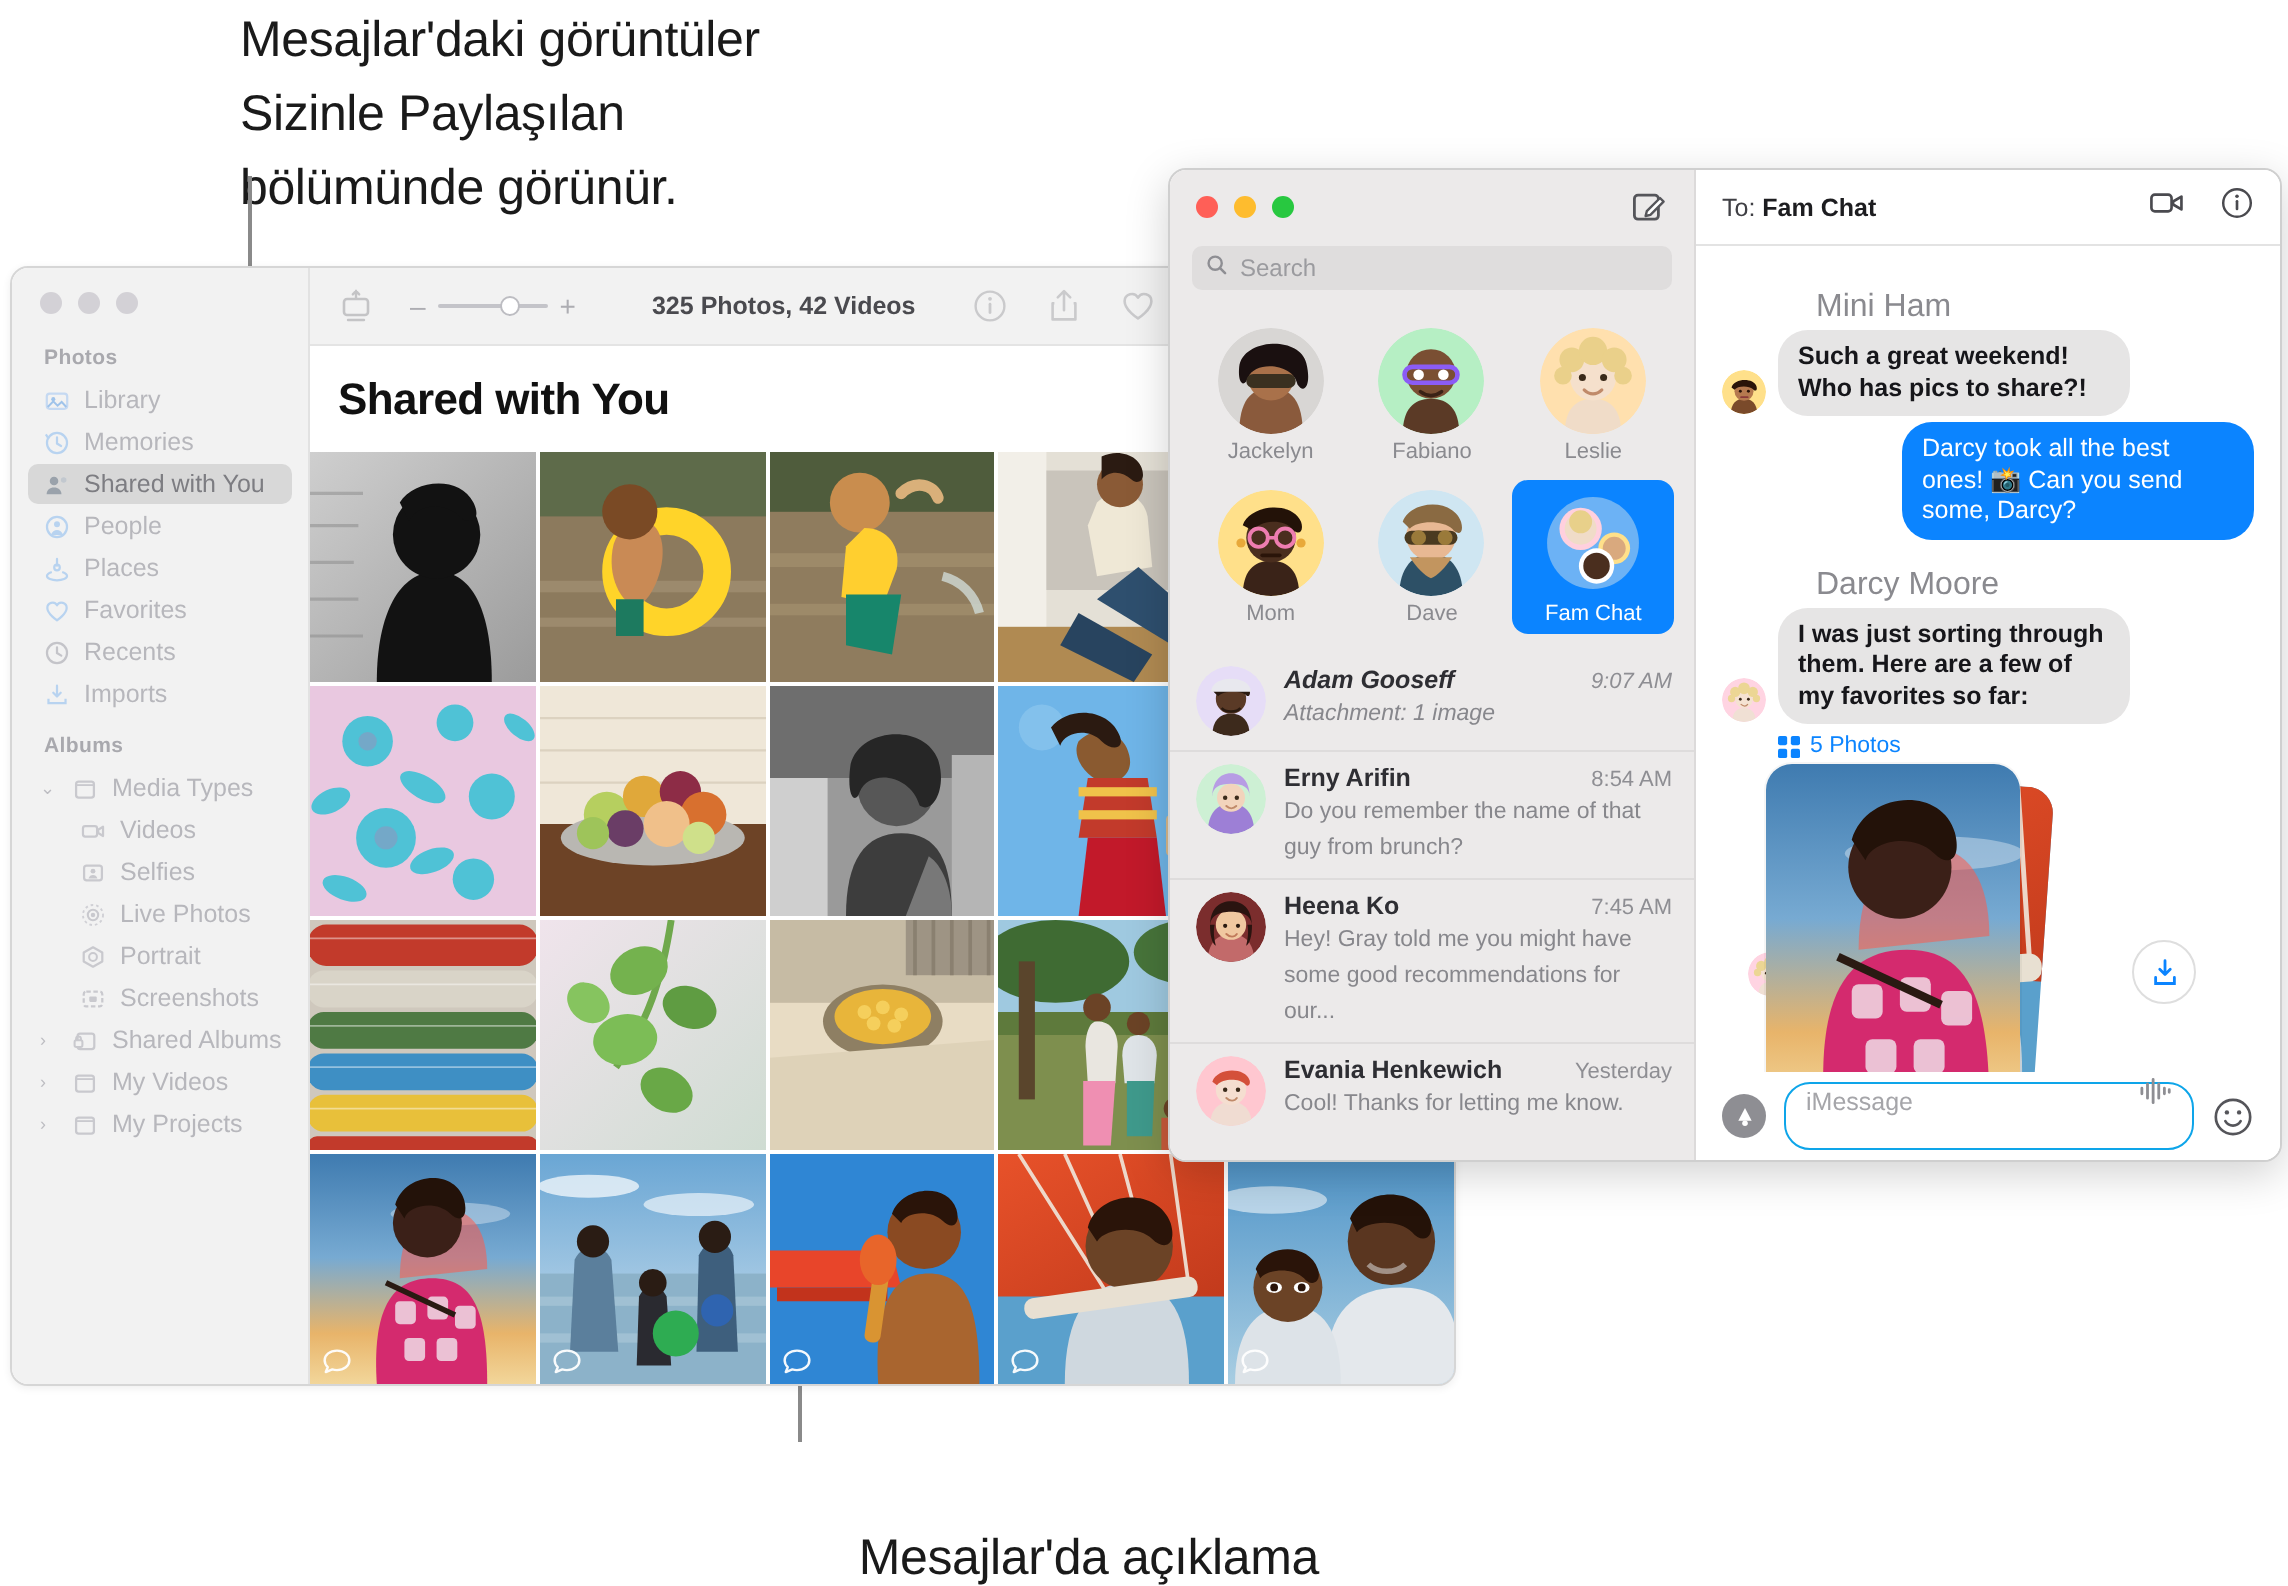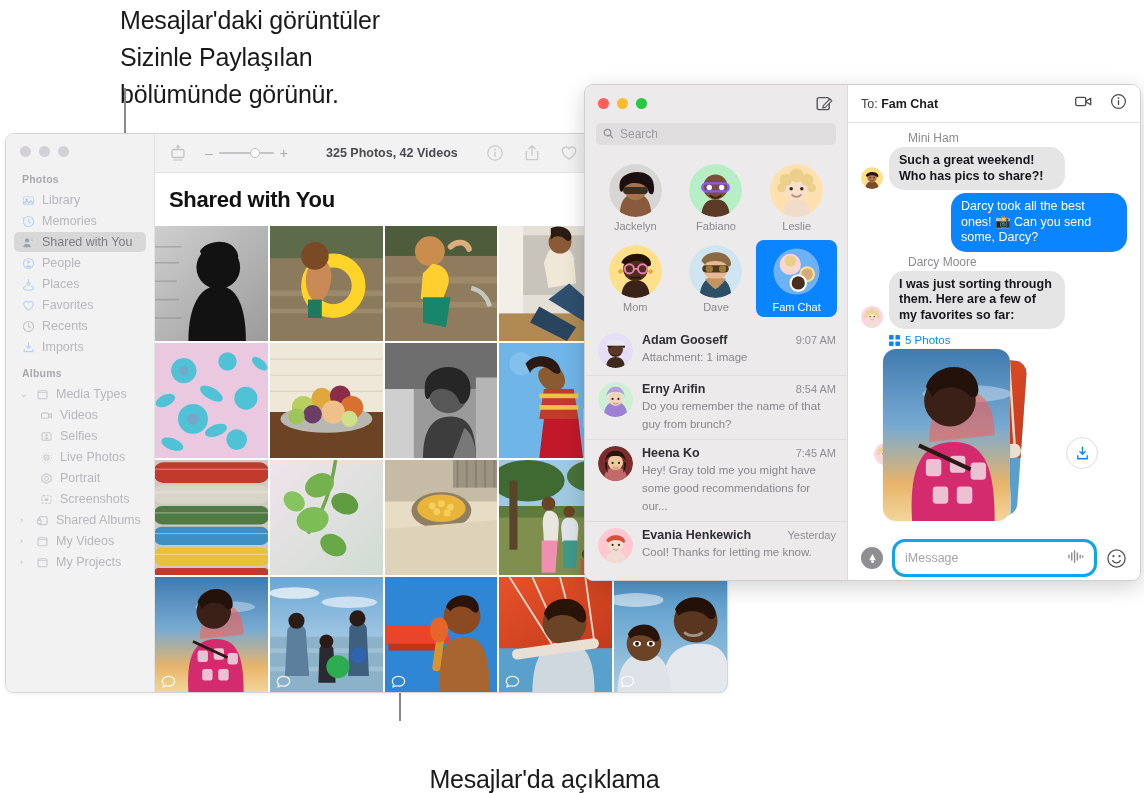--- a/index.html
+++ b/index.html
@@ -148,40 +148,40 @@
   .pin.active{ background:#0b84ff; }
   .pin .pic{ width:53px;height:53px;border-radius:50%;overflow:hidden;display:block; }
   .pin .nm{ font-size:11px;color:#8a8a8f; }
   .pin.active .nm{ color:#fff; }
 
   #convos{ flex:1; overflow:hidden; }
   .convo{
     display:flex; gap:9px; padding:6px 11px 7px 13px;
     border-top:1px solid #dedcdc;
   }
-  .convo:first-child{ border-top:none; }
+  .convo:first-child{ border-top:none;font-style:italic; }
   .convo .av{ width:35px;height:35px;border-radius:50%;flex:0 0 35px;overflow:hidden; }
   .convo .body{ flex:1; min-width:0; }
   .convo .row1{ display:flex; justify-content:space-between; align-items:baseline; }
   .convo .nm{ font-size:12.5px;font-weight:bold;color:#2e2e33; }
   .convo .tm{ font-size:11px;color:#8e8e93;white-space:nowrap;margin-left:6px; }
   .convo .pv{ font-size:11.5px;color:#87878c;line-height:13.5px;margin-top:1px; }
 
   
   #chat{ flex:1; display:flex;flex-direction:column;background:#fff;min-width:0; }
   #chat-head{
     height:38px;border-bottom:1px solid #e3e3e3;
     display:flex;align-items:center;padding:0 13px;gap:0;
   }
   #chat-to{ font-size:12.5px;color:#404045; }
   #chat-to b{ font-weight:bold;color:#1d1d20; }
   #chat-head-icons{ margin-left:auto;display:flex;align-items:center;gap:17px; }
 
   #chat-body{ flex:1; padding:8px 13px 0 13px; overflow:hidden; position:relative; }
-  .sender{ font-size:12px;color:#8a8a8f; margin:0 0 2px 47px; }
+  .sender{ font-size:16px;color:#8a8a8f; margin:14px 0 2px 47px; }
   .msgrow{ display:flex; align-items:flex-end; gap:6px; margin-bottom:3px; }
   .msgrow .av{ width:22px;height:22px;border-radius:50%;flex:0 0 22px;overflow:hidden;margin-bottom:1px; }
   .bub{
     max-width:176px;padding:6px 10px;border-radius:15px;
     font-size:12.5px;line-height:15.5px;position:relative;
   }
   .bub.them{ background:#e6e5e5;color:#16161a;font-weight:bold; }
   .bub.me{ background:#0b84ff;color:#fff; }
   .msgrow.out{ justify-content:flex-end; }
   .photos-label{
@@ -205,22 +205,22 @@
     border:1px solid #dedede;background:#fff;
     display:flex;align-items:center;justify-content:center;
     position:absolute; right:29px; top:88px;
   }
   #chat-input-bar{
     height:44px;display:flex;align-items:center;gap:9px;
     padding:0 13px; border-top:0;
   }
   #apps-btn{ width:22px;height:22px;border-radius:50%;background:#8e8e93;display:flex;align-items:center;justify-content:center;flex:0 0 22px; }
   #imsg-field{
-    flex:1;height:25px;border:3px solid #0ea5e9;border-radius:13px;
-    display:flex;align-items:center;padding:16px 10px;gap:6px;
+    flex:1;height:25px;border:1px solid #0ea5e9;border-radius:13px;
+    display:flex;align-items:flex-end;padding:16px 10px;gap:6px;
   }
   #imsg-field input{ border:0;outline:none;background:transparent;font-family:inherit;font-size:12.5px;color:#3b3b40;width:100%; }
   #imsg-field input::placeholder{ color:#a5a5a9; }
   #emoji-btn{ width:21px;height:21px;flex:0 0 21px; }
 </style>
 </head>
 <body>
 
 <div class="annot" id="annot-top">Mesajlar'daki görüntüler
 Sizinle Paylaşılan

